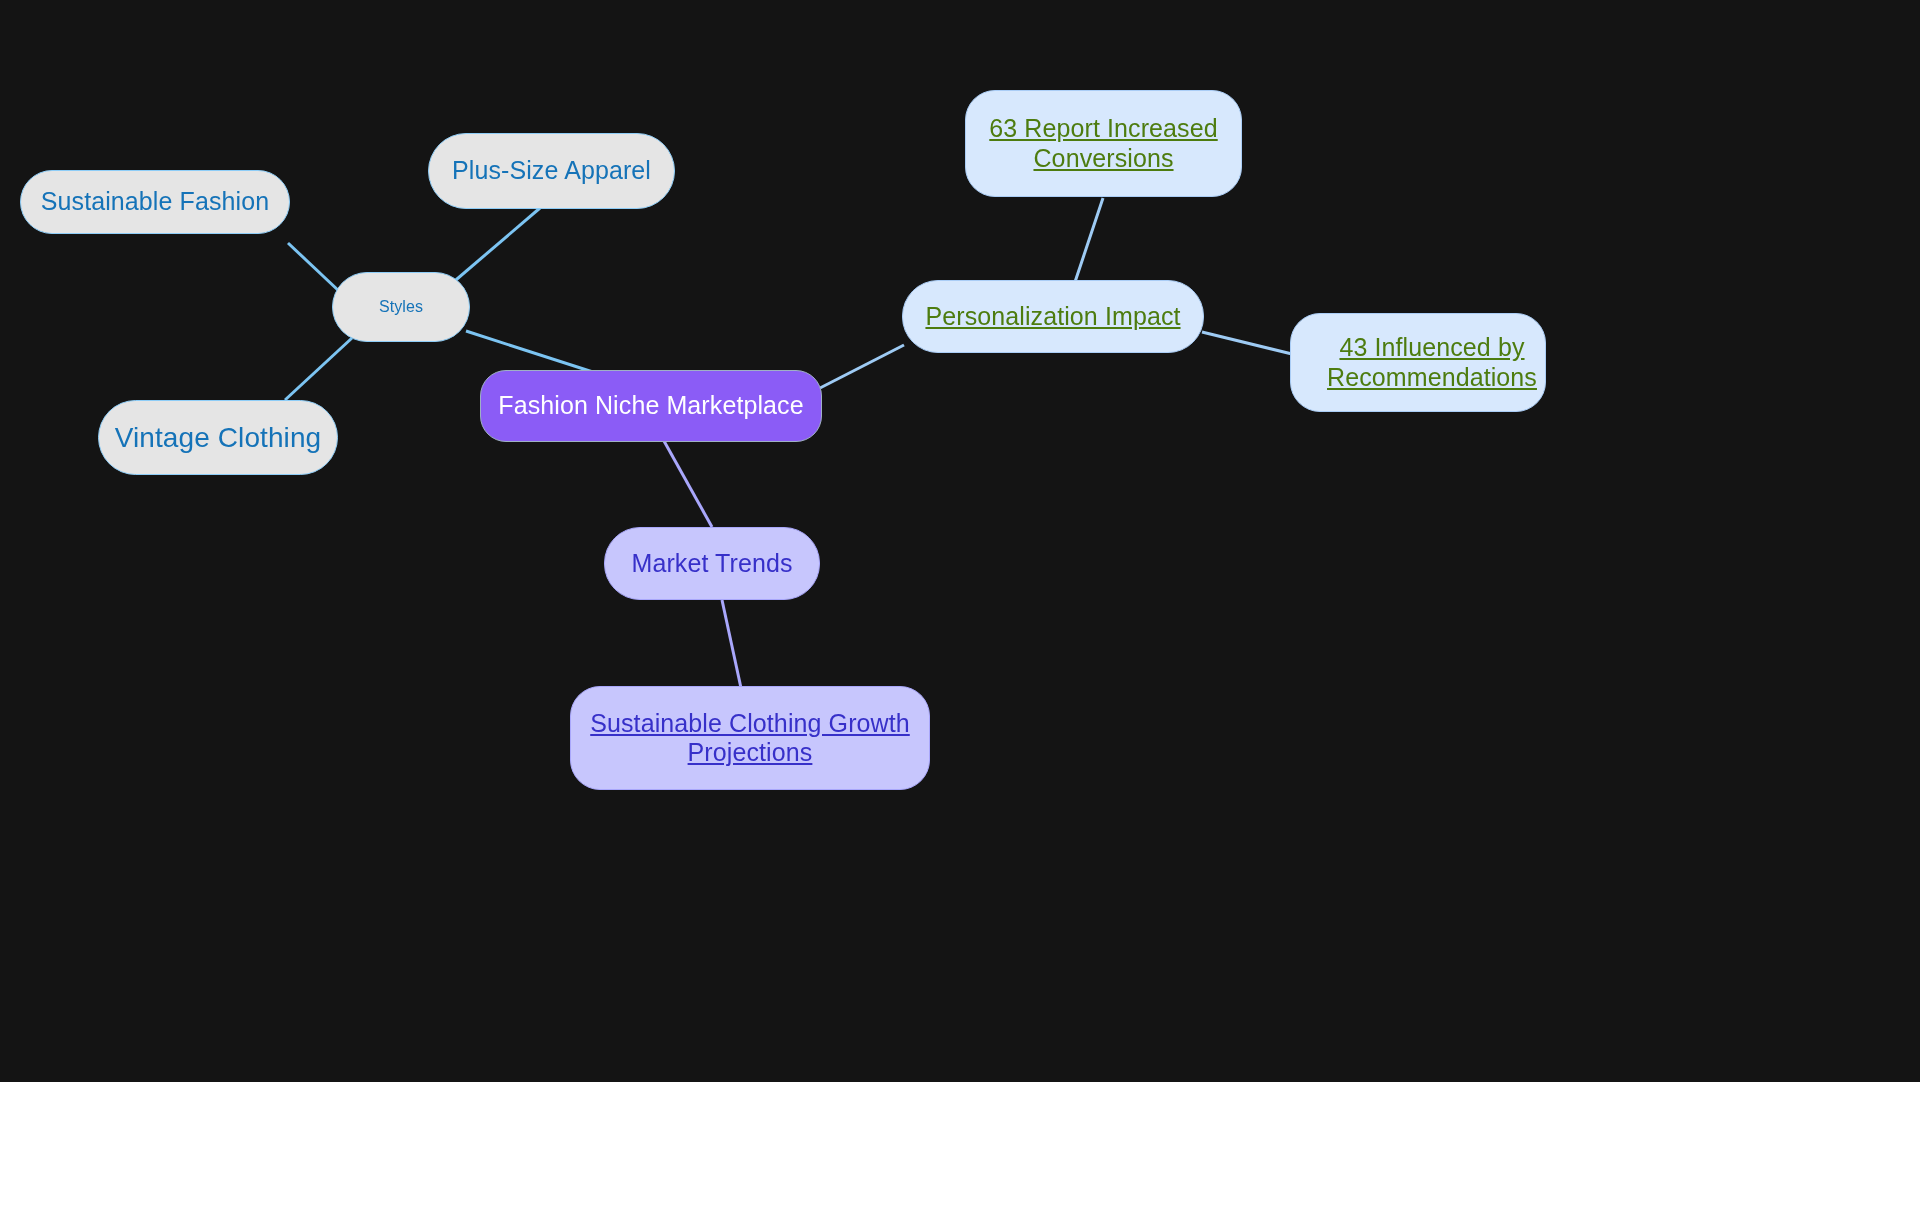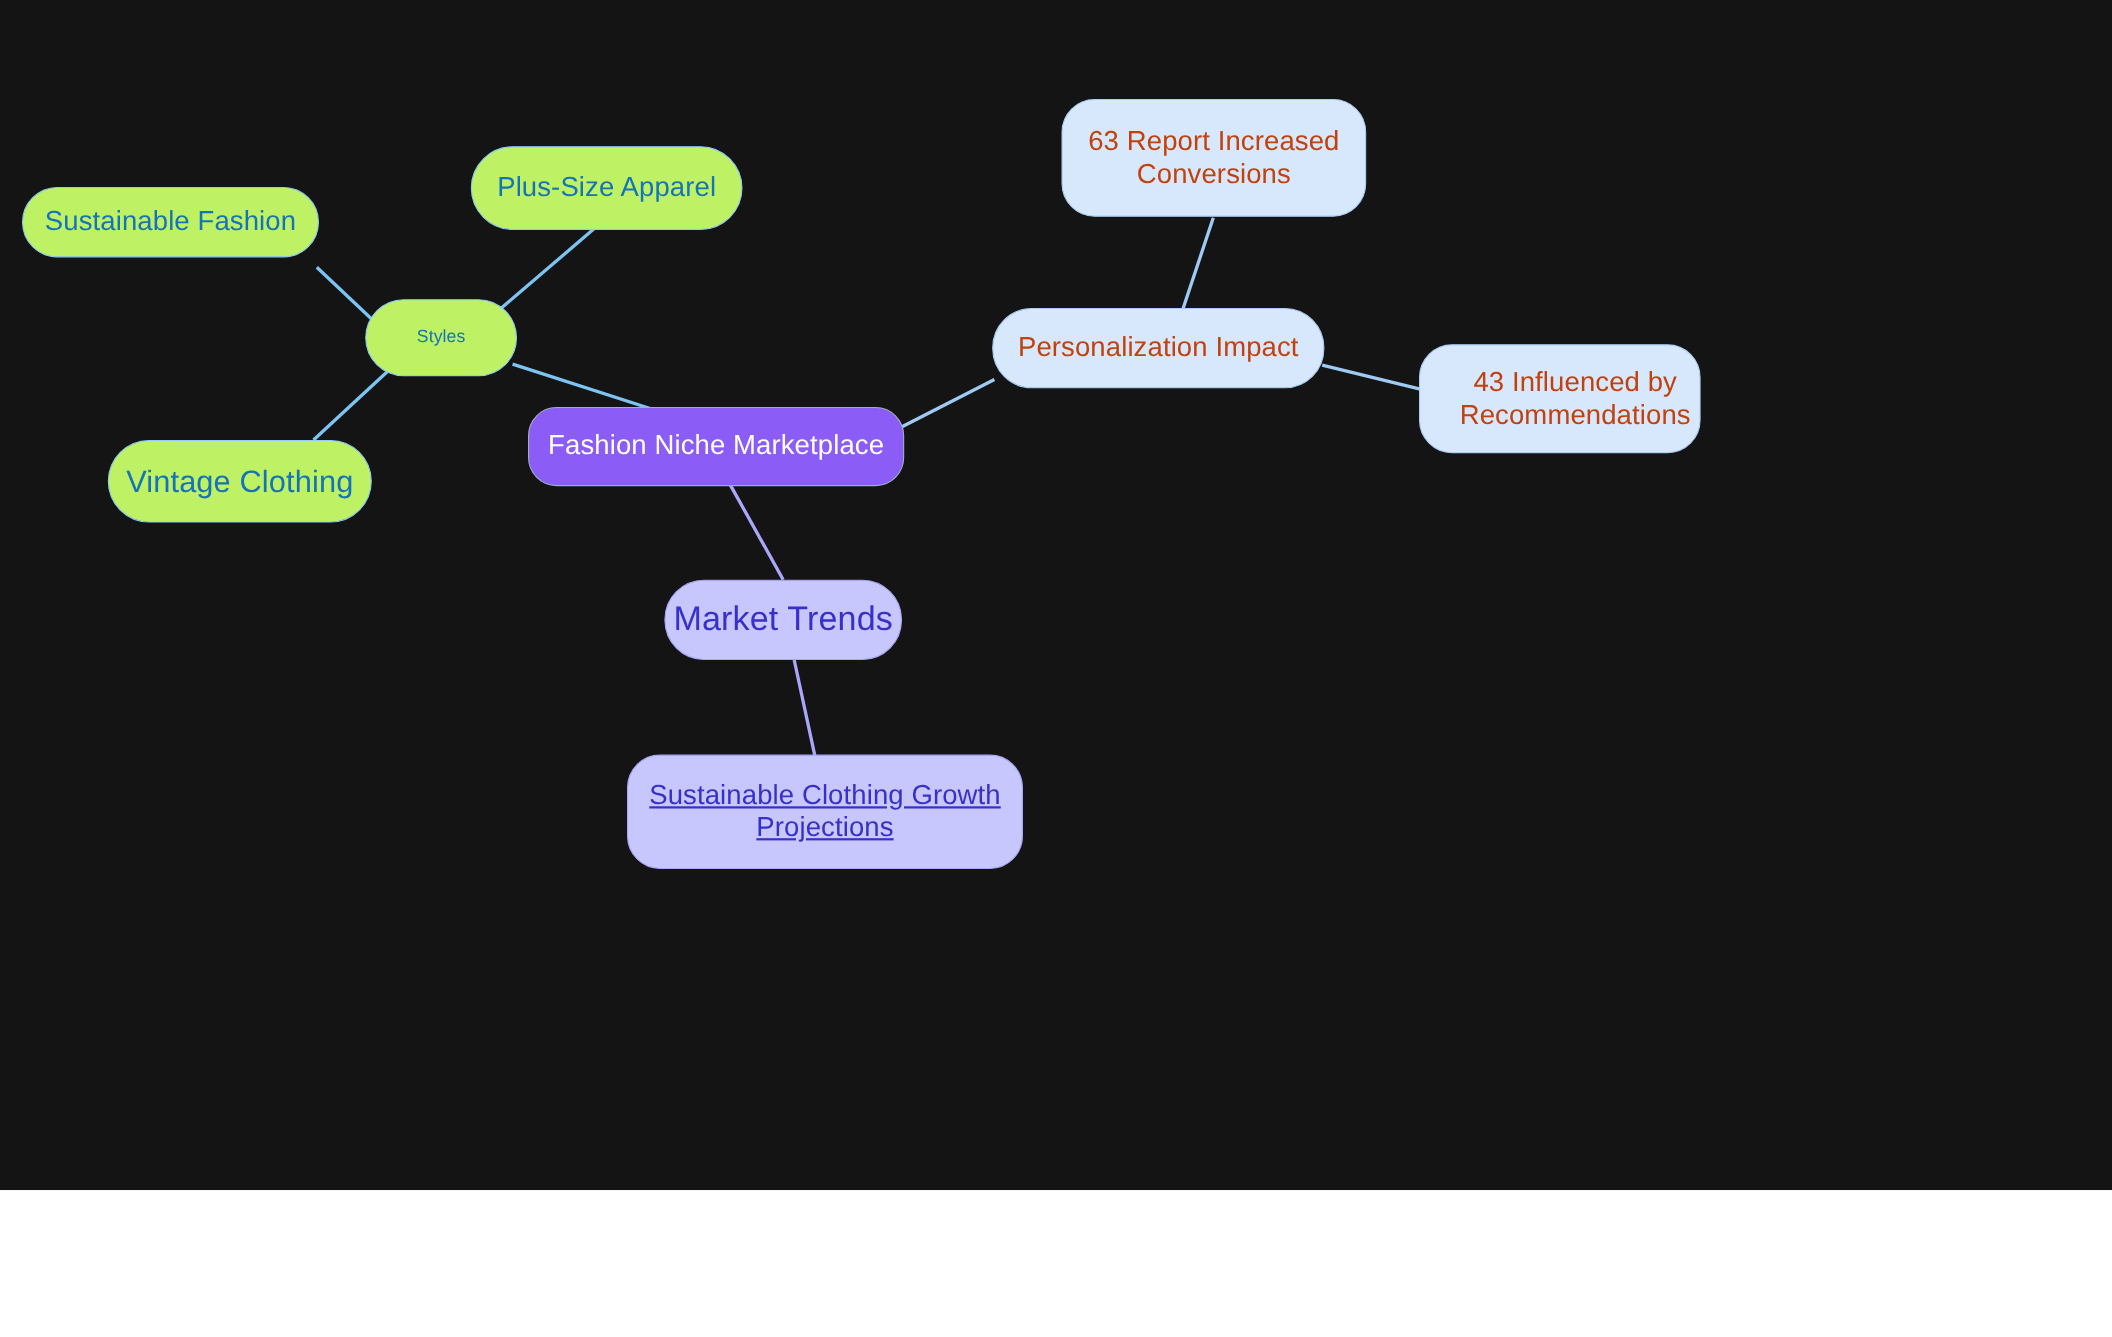--- a/index.html
+++ b/index.html
@@ -46,29 +46,30 @@
     justify-content: center;
     text-align: center;
     line-height: 1.18;
     white-space: pre-line;
     letter-spacing: 0.1px;
     border-style: solid;
     border-width: 1.5px;
   }
   
   .n-blue {
-    background: #bef264;
+    background: #e5e5e5;
     border-color: #8ecdf7;
     color: #1573b8;
   }
   
   .n-paleblue {
     background: #d7e8fd;
     border-color: #aacdf6;
-    color: #c2410c;
+    color: #4d7c0f;
+    text-decoration: underline;
   }
   
   .n-lavender {
     background: #c7c6fd;
     border-color: #a9a7fb;
     color: #3730c9;
   }
   
   .n-root {
     background: #8b5cf6;
@@ -123,21 +124,21 @@
     <div class="node n-root" style="left:480px; top:370px; width:342px; height:72px; border-radius:26px; font-size:25px;">Fashion Niche Marketplace</div>
 
     <div class="node n-paleblue" style="left:902px; top:280px; width:302px; height:73px; border-radius:36px; font-size:25px;">Personalization Impact</div>
 
     <div class="node n-paleblue" style="left:965px; top:90px; width:277px; height:107px; border-radius:30px; font-size:25px;">63 Report Increased
 Conversions</div>
 
     <div class="node n-paleblue" style="left:1290px; top:313px; width:256px; height:99px; border-radius:30px; font-size:25px;padding-left:28px;">43 Influenced by
 Recommendations</div>
 
-    <div class="node n-lavender" style="left:604px; top:527px; width:216px; height:73px; border-radius:36px; font-size:31px;">Market Trends</div>
+    <div class="node n-lavender" style="left:604px; top:527px; width:216px; height:73px; border-radius:36px; font-size:25px;">Market Trends</div>
 
     <div class="node n-lavender" style="left:570px; top:686px; width:360px; height:104px; border-radius:30px; font-size:25px;text-decoration:underline;">Sustainable Clothing Growth
 Projections</div>
 
   </div>
 
   <div id="footer">
     
   </div>
 

